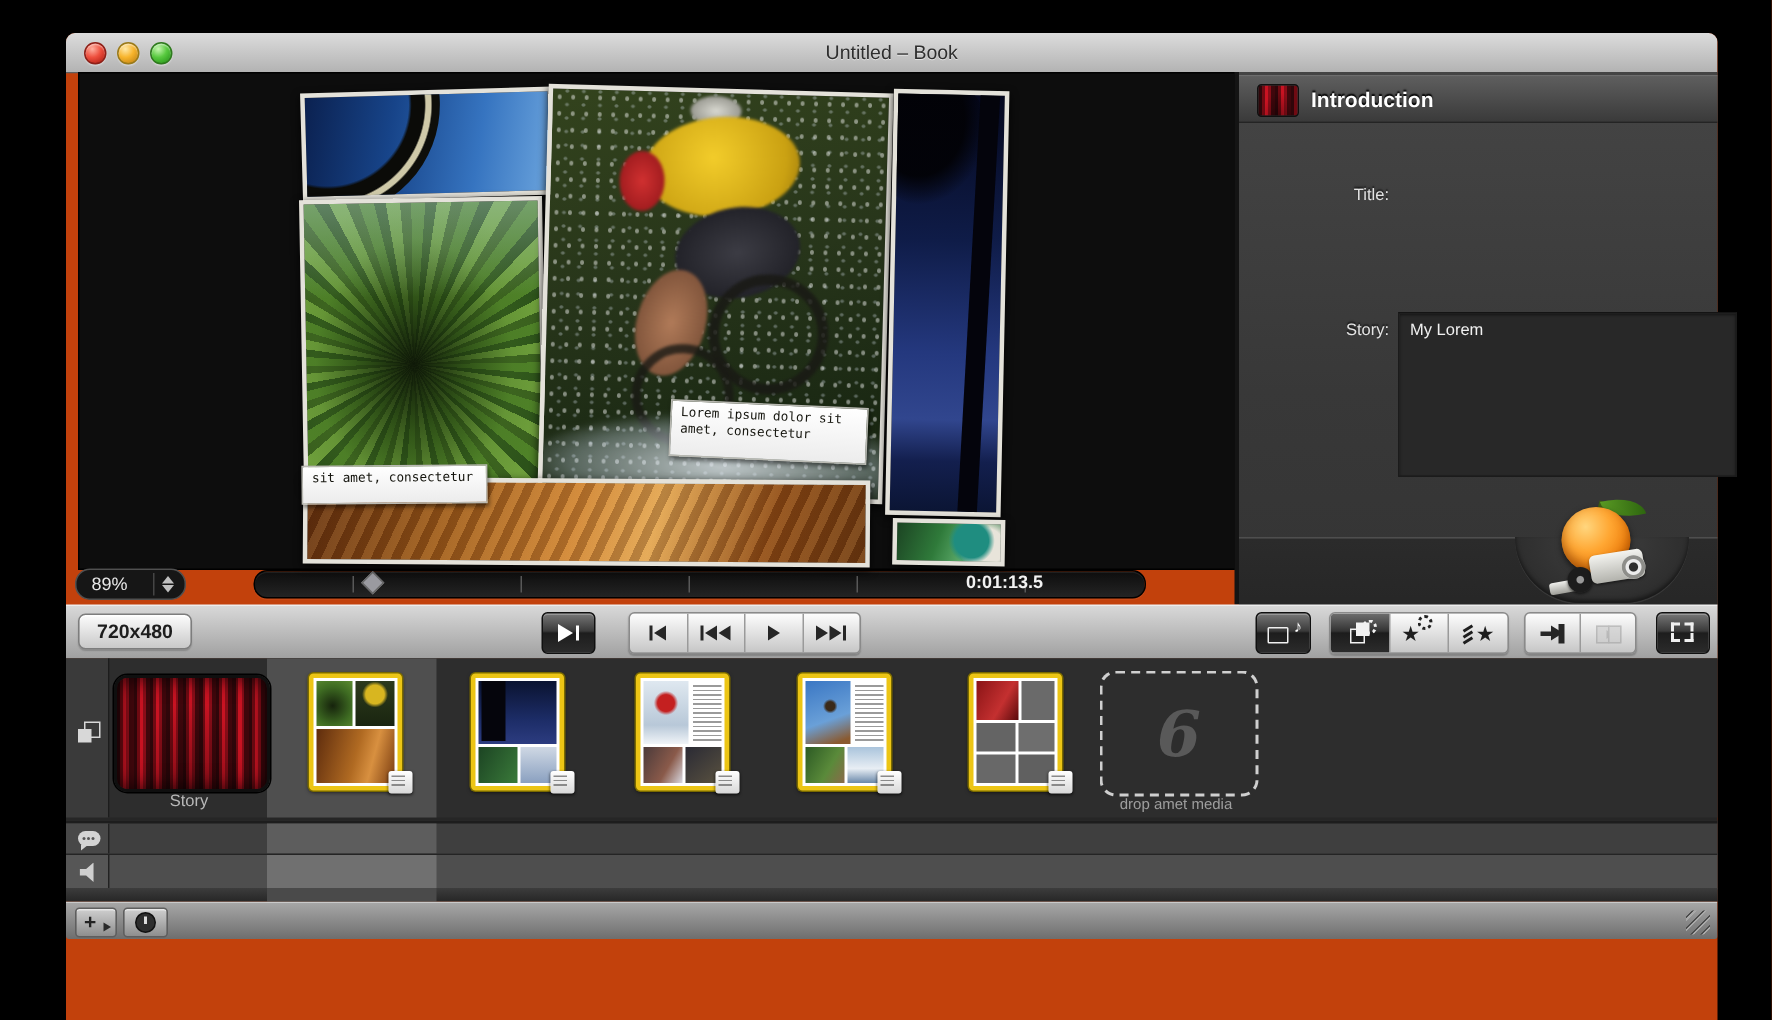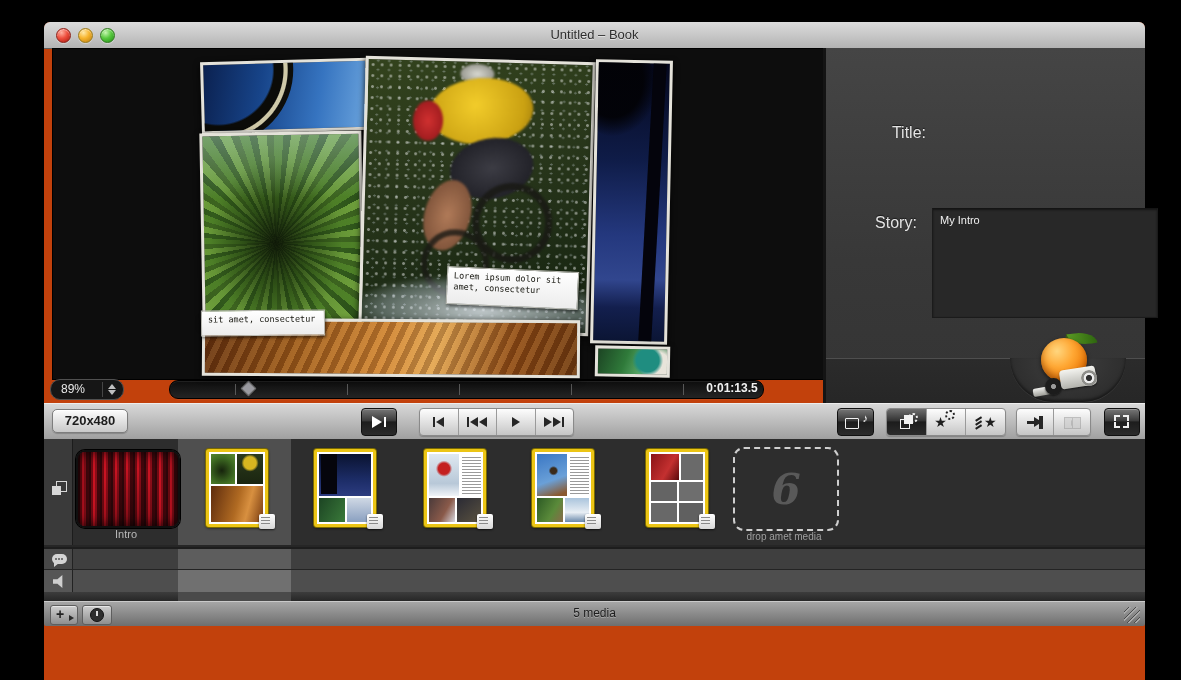--- a/index.html
+++ b/index.html
@@ -67,34 +67,34 @@
   #zoomctl{left:6px;top:357px;width:72px;height:19px;background:#161616;border:1px solid #505050;border-radius:10px;}
   #zoomval{left:10px;top:2px;font-size:12px;color:#e8e8e8;}
   #zoomdiv{right:20px;top:2px;width:1px;height:15px;background:#454545;}
   .stp{position:absolute;right:7px;width:0;height:0;border-left:4px solid transparent;border-right:4px solid transparent;}
   #stp-up{top:4px;border-bottom:5px solid #c0c0c0;}
   #stp-dn{bottom:4px;border-top:5px solid #c0c0c0;}
   #scrubber{left:125px;top:358px;width:593px;height:17px;border-radius:9px;background:linear-gradient(#0d0d0d,#242424);
     border:1px solid #000;box-shadow:inset 0 1px 0 rgba(255,255,255,.08),0 1px 0 rgba(255,255,255,.05);}
   .tick{position:absolute;top:3px;width:1px;height:11px;background:#585858;}
   #playhead{left:199px;top:361px;width:9px;height:9px;background:#9a9aa0;border:1px solid #666;transform:rotate(45deg);}
-  #timedisp{left:600px;top:359px;width:176px;text-align:center;font-size:12px;font-weight:bold;color:#f2f2f2;}
+  #timedisp{left:600px;top:359px;width:176px;text-align:left;font-size:12px;font-weight:bold;color:#f2f2f2;}
   
   #vdiv{left:779px;top:26px;width:3px;height:355px;background:#141414;}
   #insp{left:782px;top:26px;width:319px;height:355px;background:linear-gradient(#454545,#383838 60%,#343434);}
   #insp-head{left:0;top:2px;width:319px;height:30px;background:linear-gradient(#5e5e5e,#3a3a3a);
     border-top:1px solid #6e6e6e;border-bottom:1px solid #242424;}
   .curtain{background:
     radial-gradient(ellipse at 50% 130%,rgba(0,0,0,.5),transparent 60%),
     repeating-linear-gradient(90deg,#30060a 0 2px,#700a12 2px 4px,#c81322 4px 6px,#8a0d18 6px 8px,#40070c 8px 11px);}
   #insp-icon{left:12px;top:5px;width:26px;height:20px;border-radius:3px;border:1px solid #101010;}
   #insp-title{left:48px;top:7px;font-size:14px;font-weight:bold;color:#fff;text-shadow:0 -1px 1px #000;}
-  .fldlabel{position:absolute;width:60px;text-align:right;font-size:16px;color:#e4e4e4;text-shadow:0 -1px 1px rgba(0,0,0,.6);}
+  .fldlabel{position:absolute;width:60px;text-align:right;font-size:11px;color:#e4e4e4;text-shadow:0 -1px 1px rgba(0,0,0,.6);}
   #lbl-title{left:40px;top:76px;}
-  #lbl-story{left:40px;top:166px;text-align:center;}
+  #lbl-story{left:40px;top:166px;}
   .field{position:absolute;left:106px;width:210px;background:#282828;border:1px solid #1b1b1b;border-top-color:#141414;
     color:#f0f0f0;font-size:11px;padding:5px 7px;box-shadow:inset 0 1px 2px rgba(0,0,0,.5);}
   #fld-title{top:70px;height:76px;}
   #fld-story{top:160px;height:98px;}
   #insp-band{left:0;top:310px;width:319px;height:71px;background:linear-gradient(#2b2b2b,#242424);border-top:1px solid #4e4e4e;}
   #insp-bowl{left:184px;top:310px;width:116px;height:44px;border-radius:0 0 58px 58px;
     background:radial-gradient(ellipse at 50% 10%,#3f3f3f,#2e2e2e 70%);box-shadow:inset 0 -2px 3px rgba(0,0,0,.5),0 1px 0 rgba(255,255,255,.08);}
   #logo{left:206px;top:288px;width:70px;height:62px;}
   .lg{position:absolute;}
   #lg-stem{left:33px;top:-2px;width:4px;height:11px;background:#3c5c14;transform:rotate(14deg);}
@@ -255,23 +255,27 @@
     <div class="tick" style="left:177px"></div>
     <div class="tick" style="left:289px"></div>
     <div class="tick" style="left:401px"></div>
     <div class="tick" style="left:513px"></div>
   </div>
   <div class="abs" id="playhead"></div>
   <div class="abs" id="timedisp">0:01:13.5</div>
 
   <div class="abs" id="vdiv"></div>
   <div class="abs" id="insp">
+    <div class="abs" id="insp-head">
+      <div class="abs curtain" id="insp-icon"></div>
+      <div class="abs" id="insp-title">Introduction</div>
+    </div>
     <div class="fldlabel" id="lbl-title">Title:</div>
     <div class="fldlabel" id="lbl-story">Story:</div>
-    <div class="field" id="fld-story">My Intro</div>
+    <div class="field" id="fld-story">My Lorem</div>
     <div class="abs" id="insp-band"></div>
     <div class="abs" id="insp-bowl"></div>
     <div class="abs" id="logo">
       <div class="lg" id="lg-stem"></div>
       <div class="lg" id="lg-leaf"></div>
       <div class="lg" id="lg-orange"></div>
       <div class="lg" id="lg-foot"></div>
       <div class="lg" id="lg-wheel"></div>
       <div class="lg" id="lg-cam"></div>
       <div class="lg" id="lg-lens"></div>
@@ -358,21 +362,21 @@
     <div class="abs" id="row-slides"></div>
     <div class="abs selcol" id="sel-slides"></div>
     <div class="abs" id="tl-gutter">
       <span class="ic-layers">
           <i></i>
           <b></b>
         </span>
     </div>
 
     <div class="abs curtain" id="thumb-intro"></div>
-    <div class="abs" id="lbl-intro">Intro</div>
+    <div class="abs" id="lbl-intro">Story</div>
 
     <div class="thumb" style="left:162px">
       <div class="cellp" style="left:2px;top:2px;width:24px;height:30px;background:radial-gradient(circle at 45% 55%,#16230c,#3e6b22 60%,#5c8c30)"></div>
       <div class="cellp" style="left:28px;top:2px;width:26px;height:30px;background:radial-gradient(circle at 50% 30%,#d8b620 0 25%,transparent 35%),linear-gradient(#2c3a1c,#1a2510)"></div>
       <div class="cellp" style="left:2px;top:34px;width:52px;height:36px;background:linear-gradient(105deg,#5e2c0d,#b06a22 50%,#d89040 70%,#7a3c10)"></div>
       <div class="badge"></div>
     </div>
     <div class="thumb" style="left:270px">
       <div class="cellp" style="left:2px;top:2px;width:52px;height:42px;background:linear-gradient(180deg,#0a1330,#1c2c66 60%,#2c3c80);overflow:hidden"></div>
       <div class="cellp" style="left:4px;top:2px;width:16px;height:40px;background:#05050c"></div>
@@ -426,17 +430,16 @@
   </div>
 
   <div class="abs" id="statusbar">
     <div class="sbtn" id="btn-add">
       <span class="plus">+</span>
       <span class="tri"></span>
     </div>
     <div class="sbtn" id="btn-clock">
       <span class="face"></span>
     </div>
-    <div class="abs" id="mediacount">5 media</div>
     <div class="abs" id="grip"></div>
   </div>
 
 </div>
 
 </body></html>

